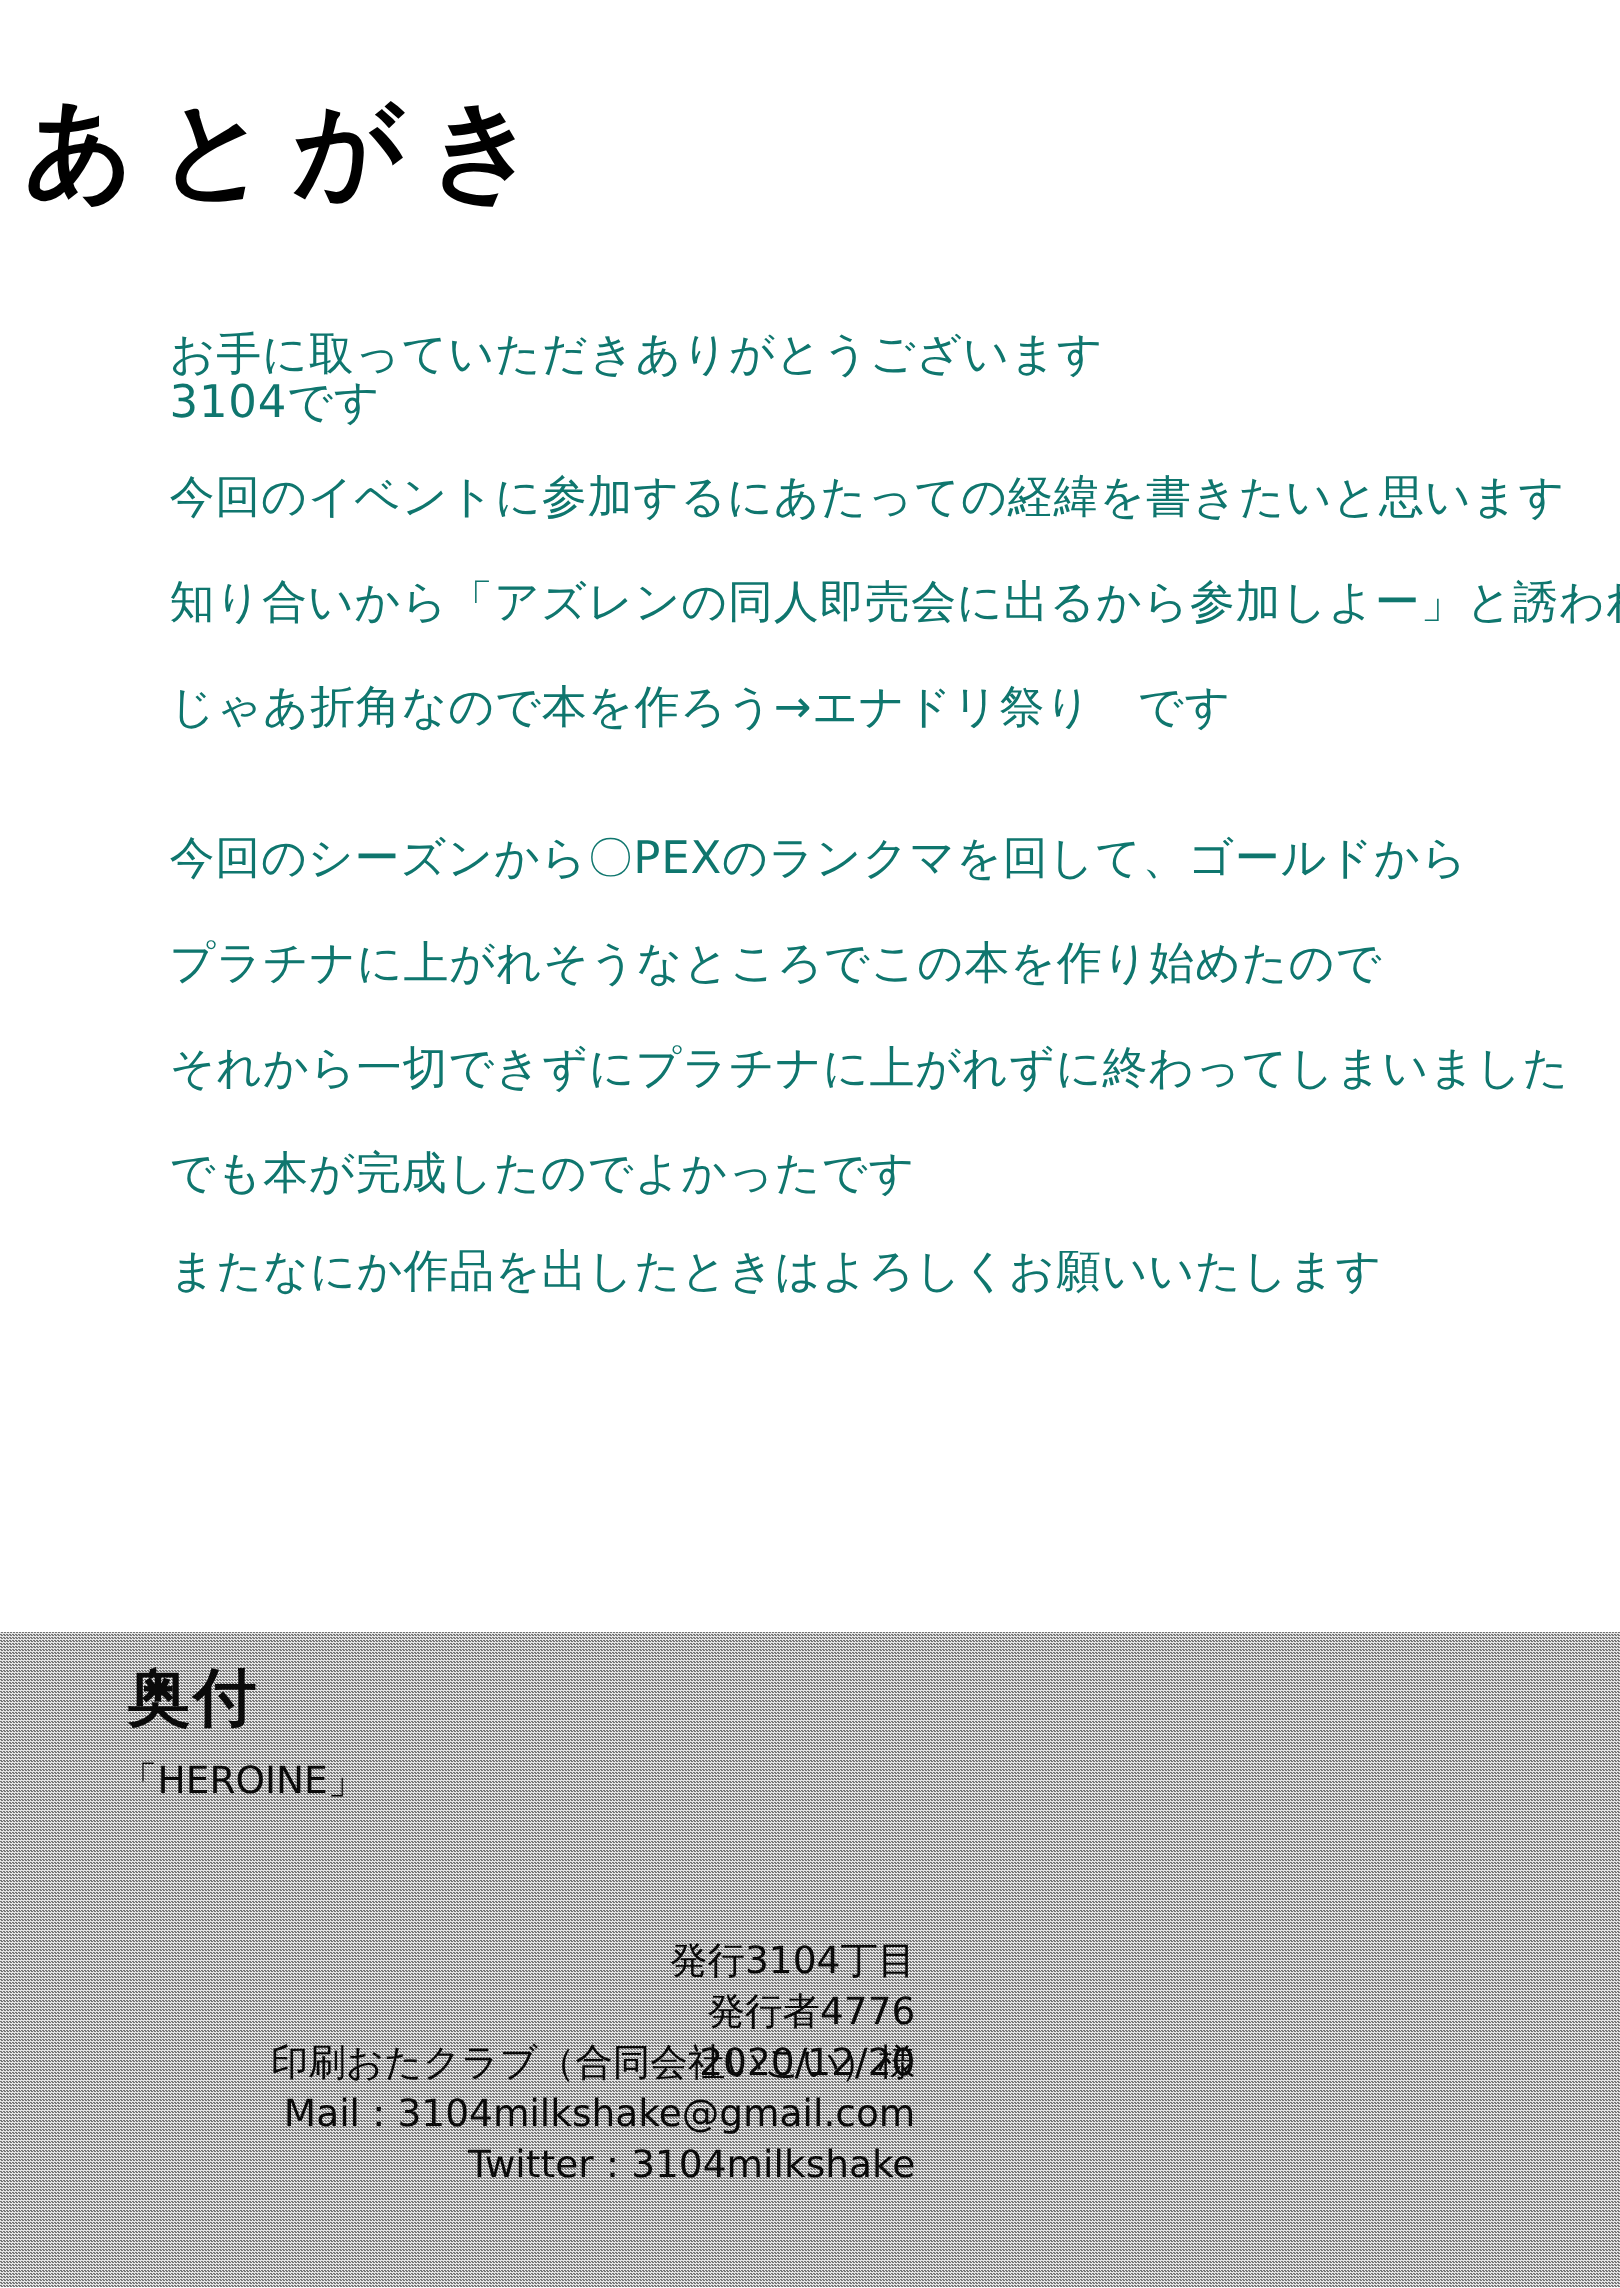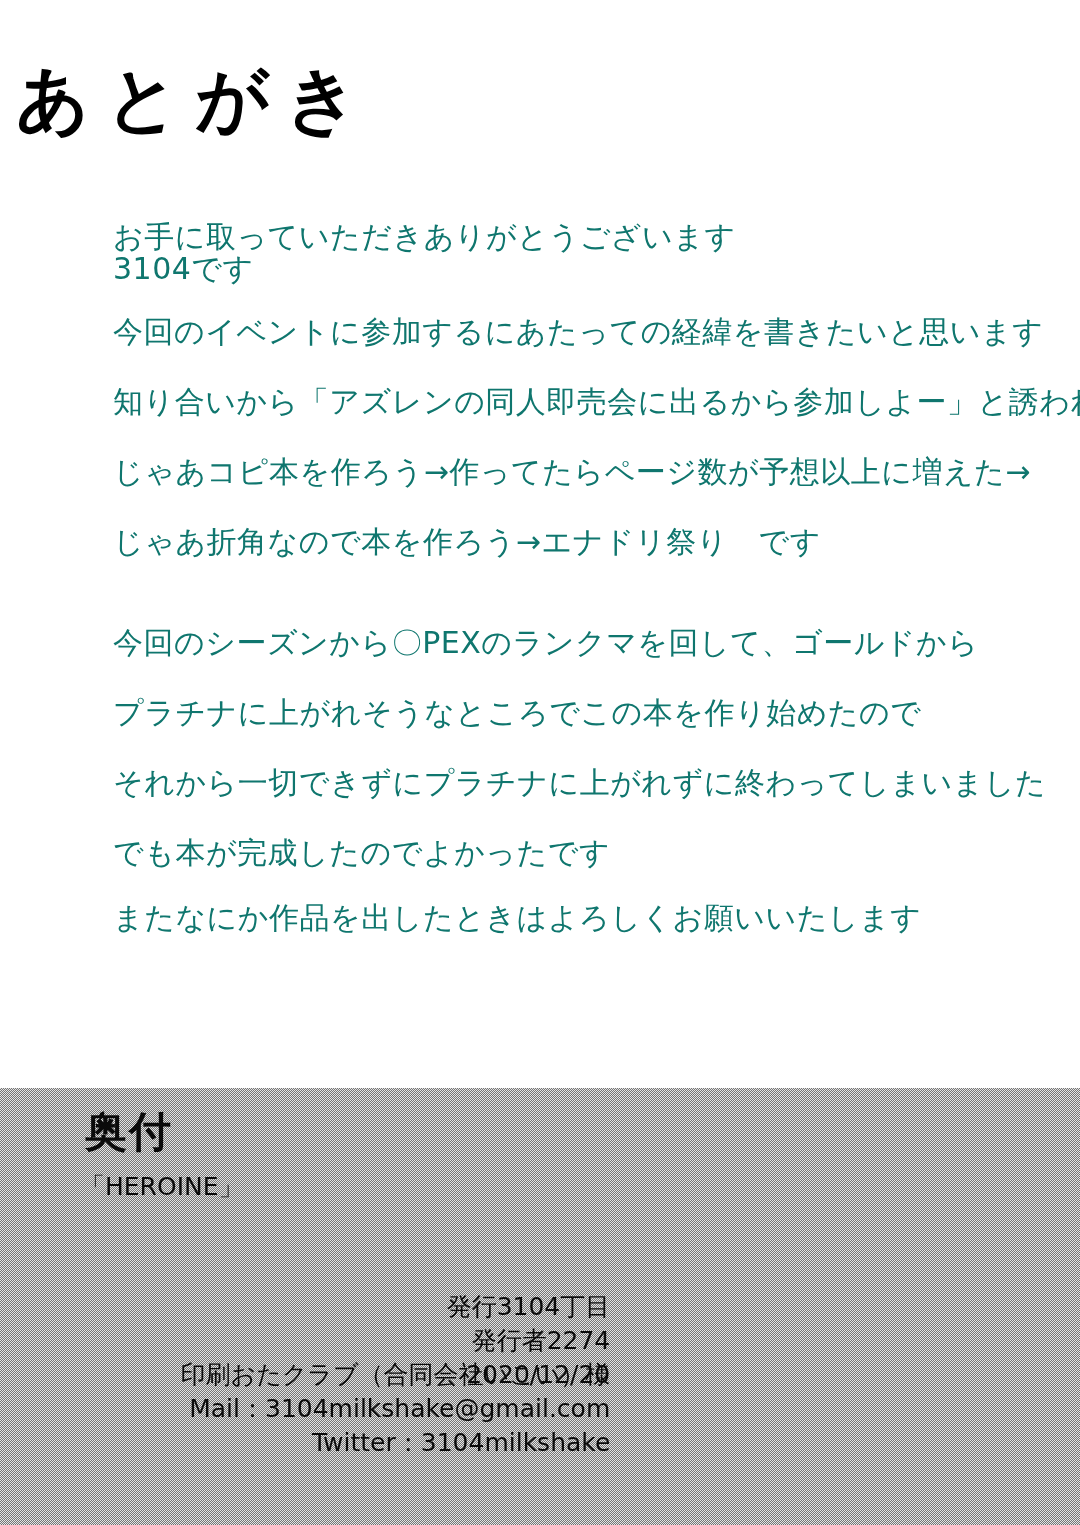--- a/index.html
+++ b/index.html
@@ -114,39 +114,38 @@
 
 <div class="page">
 
   <div class="title">あとがき</div>
 
   <div class="body-text">
     <div class="line">お手に取っていただきありがとうございます</div>
     <div class="line m2">3104です</div>
     <div class="line m33">今回のイベントに参加するにあたっての経緯を書きたいと思います</div>
     <div class="line m40">知り合いから「アズレンの同人即売会に出るから参加しよー」と誘われ</div>
-    <div class="line m40">じゃあコピ本を作ろう→作ってたらページ数が予想以上に増えた→</div>
     <div class="line m40">じゃあ折角なので本を作ろう→エナドリ祭り　です</div>
     <div class="line m71">今回のシーズンから〇PEXのランクマを回して、ゴールドから</div>
     <div class="line m40">プラチナに上がれそうなところでこの本を作り始めたので</div>
     <div class="line m40">それから一切できずにプラチナに上がれずに終わってしまいました</div>
     <div class="line m40">でも本が完成したのでよかったです</div>
     <div class="line m35">またなにか作品を出したときはよろしくお願いいたします</div>
   </div>
 
   <div class="colophon">
     <div class="colophon-heading">奥付</div>
     <div class="book-title">「HEROINE」</div>
 
     <div class="info-block">
       <div class="row">
         <span class="label">発行</span><span>3104丁目</span>
       </div>
       <div class="row">
-        <span class="label">発行者</span><span>2274</span>
+        <span class="label">発行者</span><span>4776</span>
       </div>
       <div class="row">
         <span class="label">印刷</span><span>おたクラブ（合同会社いこい）様</span>
       </div>
       <div class="row">2020/12/20</div>
       <div class="row">Mail：3104milkshake@gmail.com</div>
       <div class="row">Twitter：3104milkshake</div>
     </div>
 
   </div>

